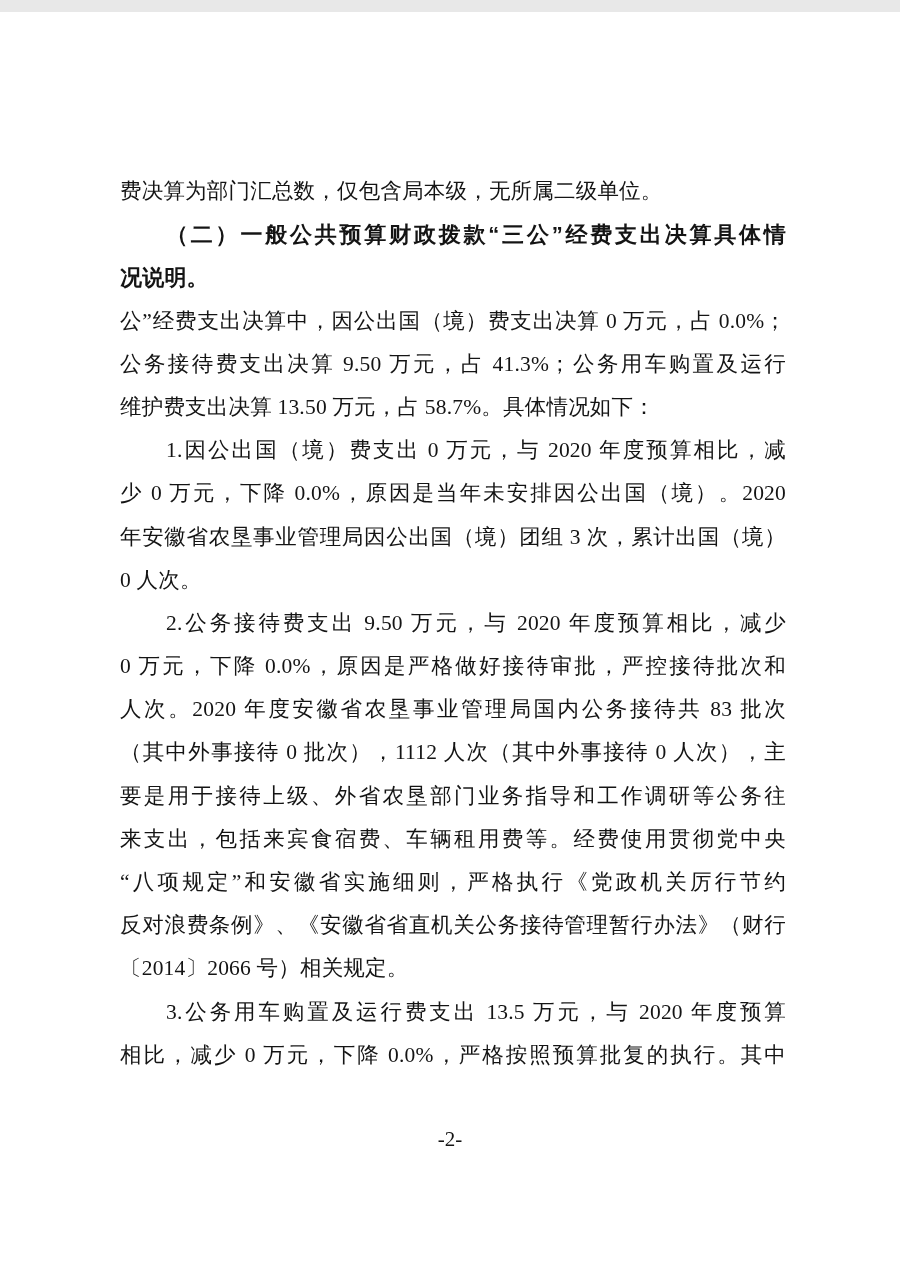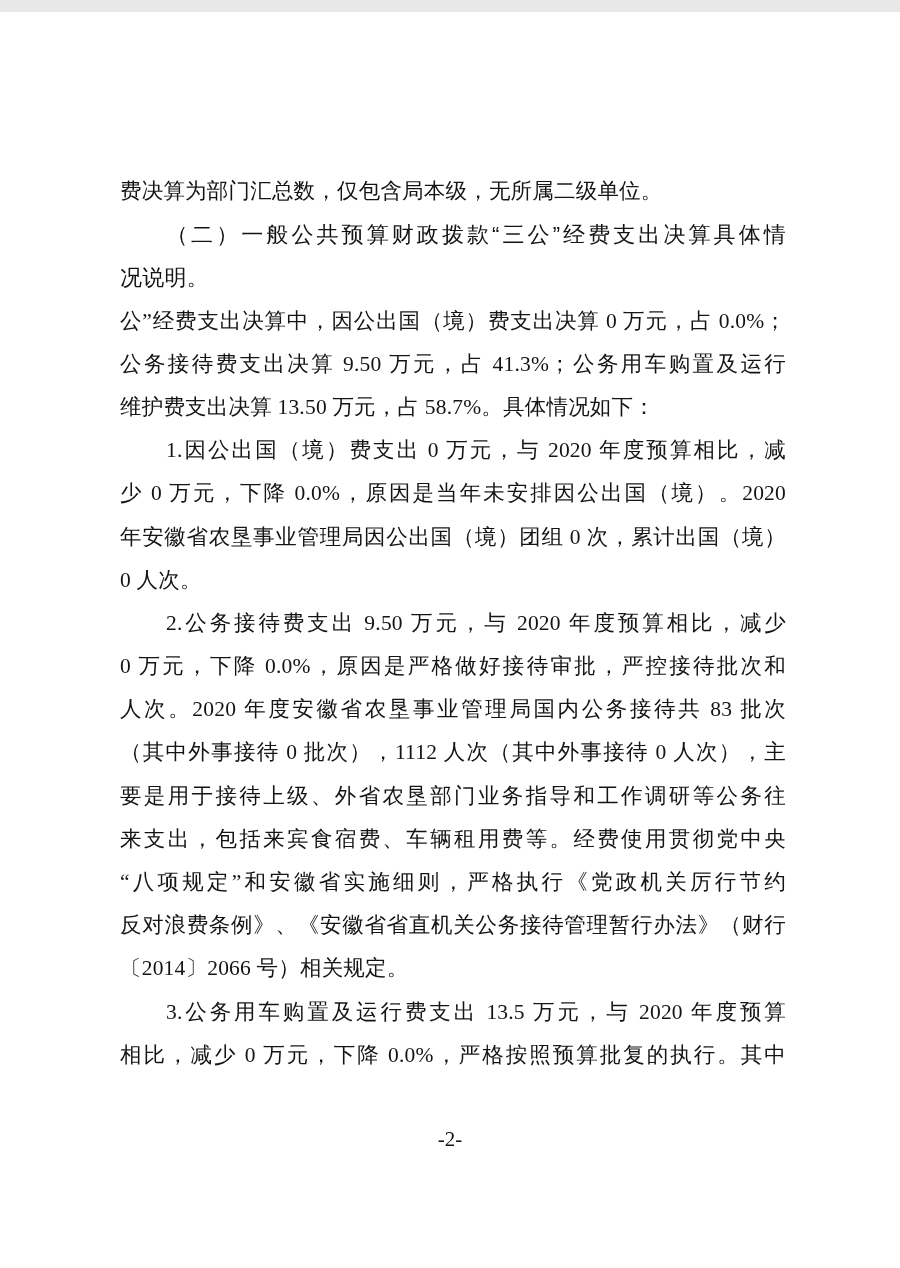--- a/index.html
+++ b/index.html
@@ -36,21 +36,21 @@
   .fill {
     text-align: justify;
     text-align-last: justify;
   }
   
   .indent {
     text-indent: 46px;
   }
   
   .bold {
-    font-weight: 400;
+    font-weight: 700;
     font-family: "Liberation Sans", "DejaVu Sans", sans-serif;
     font-size: 22px;
   }
   .pagenum {
     position: absolute;
     top: 1112px;
     left: 0;
     width: 100%;
     height: 30px;
     line-height: 30px;
@@ -66,21 +66,21 @@
 <div class="page">
   <div class="textblock">
     <div class="line">费决算为部门汇总数，仅包含局本级，无所属二级单位。</div>
     <div class="line bold indent fill">（二）一般公共预算财政拨款“三公”经费支出决算具体情</div>
     <div class="line bold">况说明。</div>
     <div class="line fill">公”经费支出决算中，因公出国（境）费支出决算 0 万元，占 0.0%；</div>
     <div class="line fill">公务接待费支出决算 9.50 万元，占 41.3%；公务用车购置及运行</div>
     <div class="line">维护费支出决算 13.50 万元，占 58.7%。具体情况如下：</div>
     <div class="line indent fill">1.因公出国（境）费支出 0 万元，与 2020 年度预算相比，减</div>
     <div class="line fill">少 0 万元，下降 0.0%，原因是当年未安排因公出国（境）。2020</div>
-    <div class="line fill">年安徽省农垦事业管理局因公出国（境）团组 0 次，累计出国（境）</div>
+    <div class="line fill">年安徽省农垦事业管理局因公出国（境）团组 3 次，累计出国（境）</div>
     <div class="line">0 人次。</div>
     <div class="line indent fill">2.公务接待费支出 9.50 万元，与 2020 年度预算相比，减少</div>
     <div class="line fill">0 万元，下降 0.0%，原因是严格做好接待审批，严控接待批次和</div>
     <div class="line fill">人次。2020 年度安徽省农垦事业管理局国内公务接待共 83 批次</div>
     <div class="line fill">（其中外事接待 0 批次），1112 人次（其中外事接待 0 人次），主</div>
     <div class="line fill">要是用于接待上级、外省农垦部门业务指导和工作调研等公务往</div>
     <div class="line fill">来支出，包括来宾食宿费、车辆租用费等。经费使用贯彻党中央</div>
     <div class="line fill">“八项规定”和安徽省实施细则，严格执行《党政机关厉行节约</div>
     <div class="line fill">反对浪费条例》、《安徽省省直机关公务接待管理暂行办法》（财行</div>
     <div class="line">〔2014〕2066 号）相关规定。</div>

